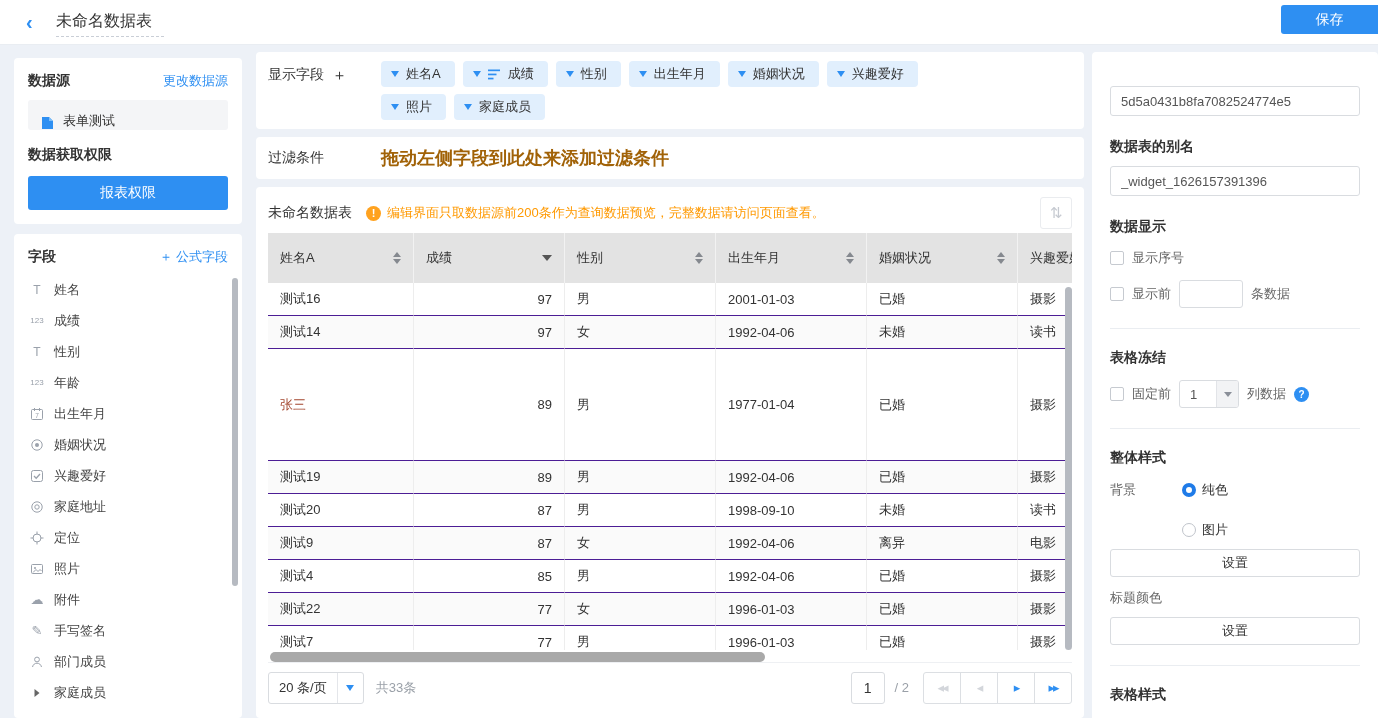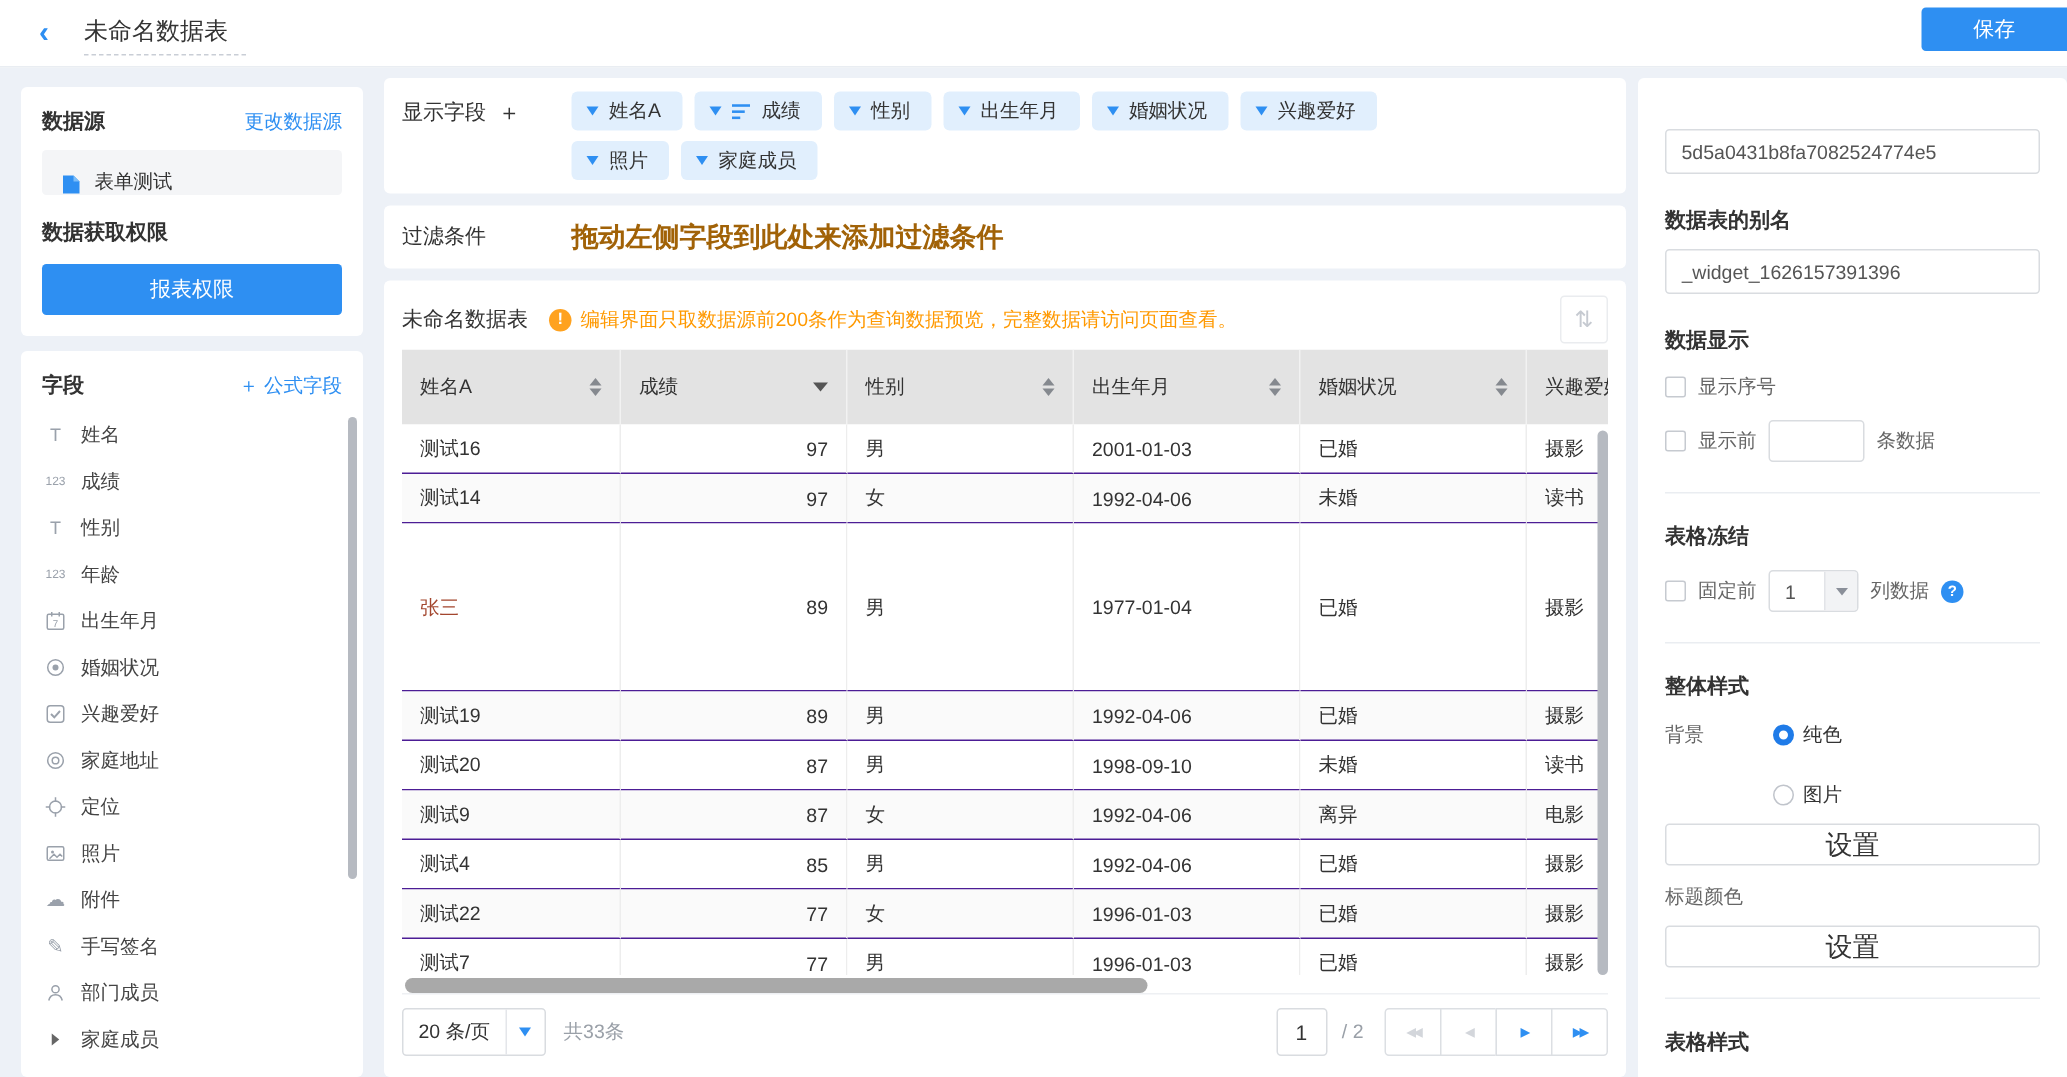--- a/index.html
+++ b/index.html
@@ -100,21 +100,21 @@
   .gray-caret { width:0; height:0; border-left:4px solid transparent; border-right:4px solid transparent; border-top:5px solid #8a8f99; }
   .help-ic { width:15px; height:15px; border-radius:50%; background:#2e8ff2; color:#fff; font-size:10px; font-weight:bold; display:inline-flex; align-items:center; justify-content:center; cursor:pointer; }
   .divider { height:1px; background:#eaedf1; margin:20px 0; }
   .lbl-row { display:flex; margin-top:14px; color:#666; }
   .lbl { width:72px; }
   .radio-grp { display:flex; gap:22px; align-items:center;flex-direction:column; }
   .radio { display:flex; align-items:center; gap:6px; cursor:pointer; color:#333; }
   .rdot { width:14px; height:14px; border-radius:50%; }
   .rdot.on { border:4px solid #1f7be8; background:#fff; }
   .rdot.off { border:1px solid #c0c4cb; background:#fff; }
-  .set-btn { margin-top:10px; width:100%; height:28px; border:1px solid #d9dce0; border-radius:3px; background:#fff; font-size:18px; color:#333; cursor:pointer; font-family:inherit; }
+  .set-btn { margin-top:10px; width:100%; height:28px; border:1px solid #d9dce0; border-radius:3px; background:#fff; font-size:13px; color:#333; cursor:pointer; font-family:inherit; }
   .sub-lbl { margin-top:12px; color:#666; }
 </style>
 </head>
 <body>
 
 <div class="topbar">
   <span class="back">‹</span>
   <span class="doc-title">未命名数据表</span>
   <button class="save-btn">保存</button>
 </div>

